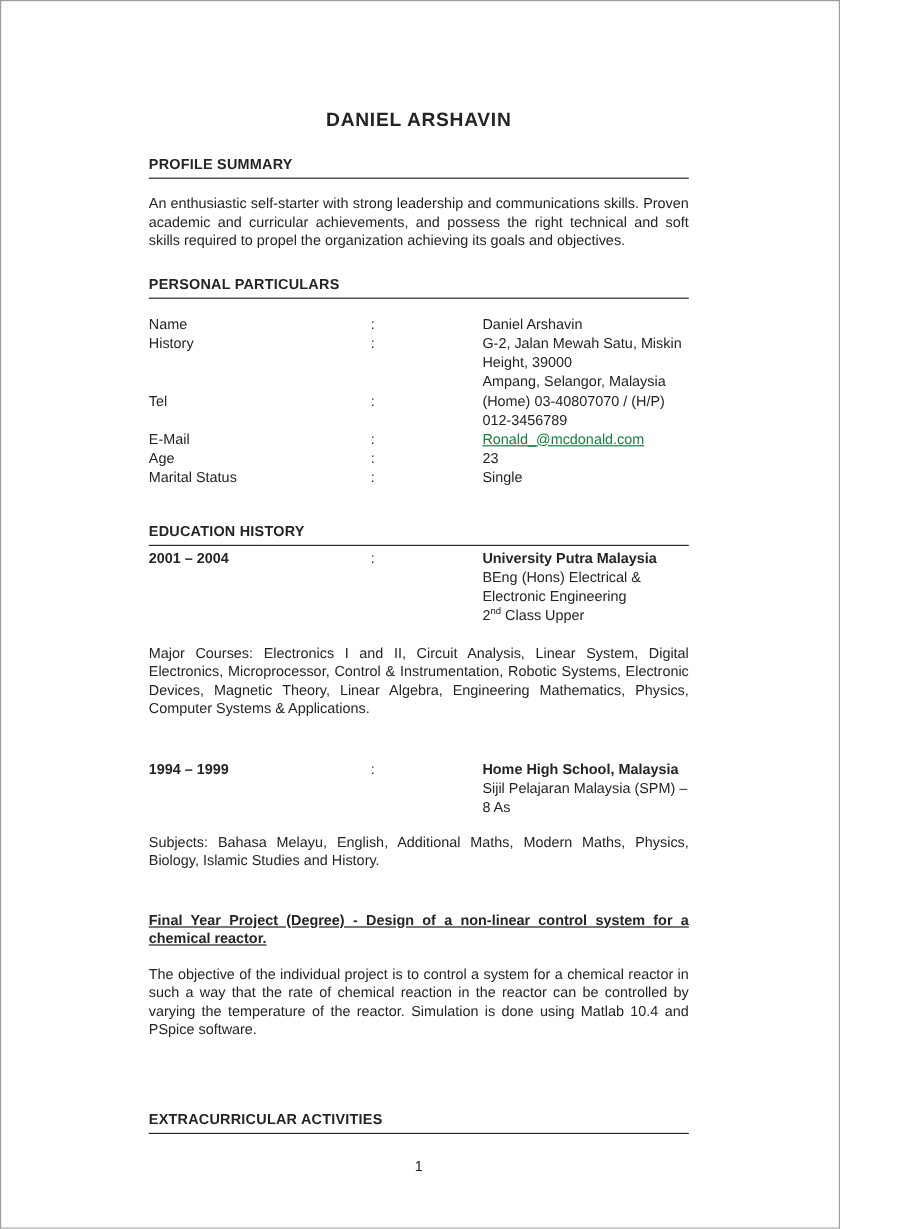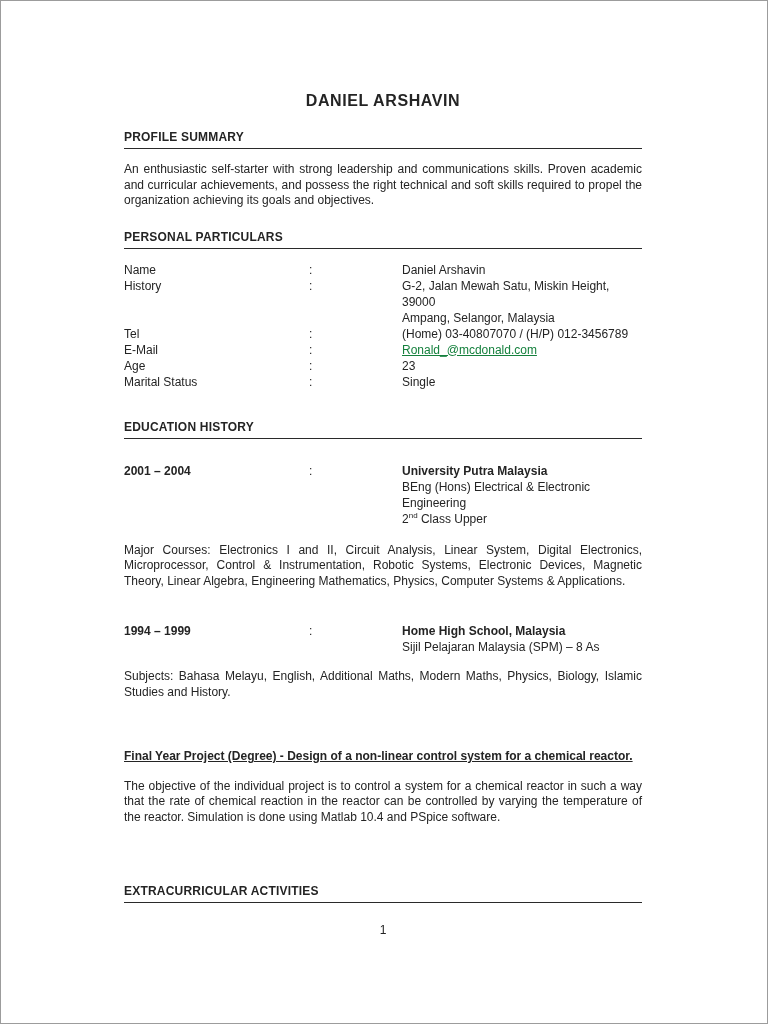--- a/index.html
+++ b/index.html
@@ -2,21 +2,21 @@
 <html><head>
 <meta charset="utf-8">
 <style>
   * { margin: 0; padding: 0; box-sizing: border-box; }
   html, body { background: #ffffff; }
   body {
     font-family: "Liberation Sans", "DejaVu Sans", sans-serif;
     color: #242424;
   }
   .page {
-    width: 768px;
+    width: 700px;
     height: 1024px;
     background: #ffffff;
     border: 1px solid #9c9c9c;
     padding: 90px 125px 30px 123px;
     overflow: hidden;
   }
   .doc-title {
     text-align: center;
     font-size: 16px;
     font-weight: bold;
@@ -127,21 +127,21 @@
         <div class="kv-colon">:</div>
         <div class="kv-value">Single</div>
       </div>
 
     </div>
   </div>
 
   <div style="margin-top:30px">
     <div class="section-head">EDUCATION HISTORY</div>
 
-    <div class="kv-row" style="margin-top:24px">
+    <div class="kv-row" style="margin-top:2px">
       <div class="kv-label bold">2001 – 2004</div>
       <div class="kv-colon">:</div>
       <div class="kv-value">
         <div class="bold">University Putra Malaysia</div>
         <div>BEng (Hons) Electrical &amp; Electronic Engineering</div>
         <div><span>2</span><sup class="deg">nd</sup><span> Class Upper</span></div>
       </div>
     </div>
 
     <p class="body-text" style="margin-top:16px">Major Courses: Electronics I and II, Circuit Analysis, Linear System, Digital Electronics, Microprocessor, Control &amp; Instrumentation, Robotic Systems, Electronic Devices, Magnetic Theory, Linear Algebra, Engineering Mathematics, Physics, Computer Systems &amp; Applications.</p>
@@ -151,21 +151,21 @@
       <div class="kv-colon">:</div>
       <div class="kv-value">
         <div class="bold">Home High School, Malaysia</div>
         <div>Sijil Pelajaran Malaysia (SPM) – 8 As</div>
       </div>
     </div>
 
     <p class="body-text" style="margin-top:14px">Subjects: Bahasa Melayu,  English, Additional Maths, Modern Maths, Physics, Biology, Islamic Studies and History.</p>
   </div>
 
-  <div style="margin-top:49px">
+  <div style="margin-top:34px">
     <div class="project-heading">Final Year Project (Degree) - Design of a non-linear control system for a chemical reactor. </div>
     <p class="body-text" style="margin-top:14px">The objective of the individual project is to control a system for a chemical reactor in such a way that the rate of chemical reaction in the reactor can be controlled by varying the temperature of the reactor. Simulation is done using Matlab 10.4 and PSpice software.</p>
   </div>
 
   <div style="margin-top:59px">
     <div class="section-head">EXTRACURRICULAR ACTIVITIES</div>
   </div>
 
   <div class="page-footer">1</div>
 

